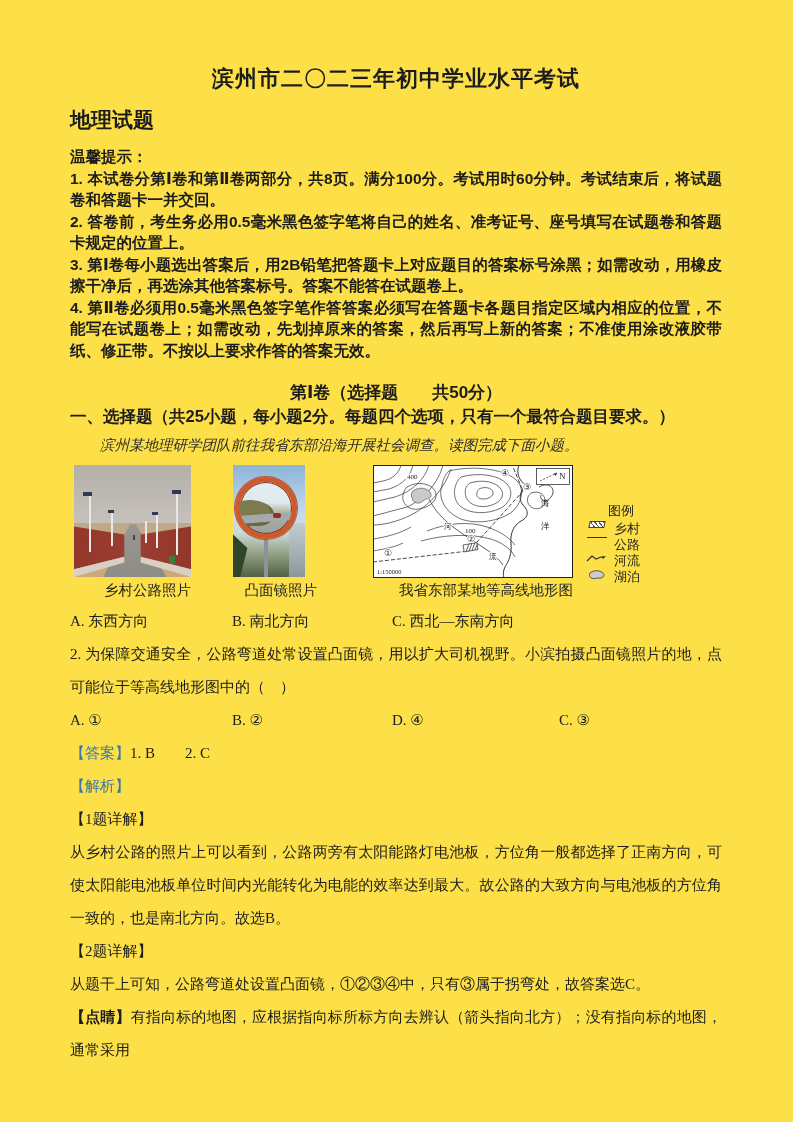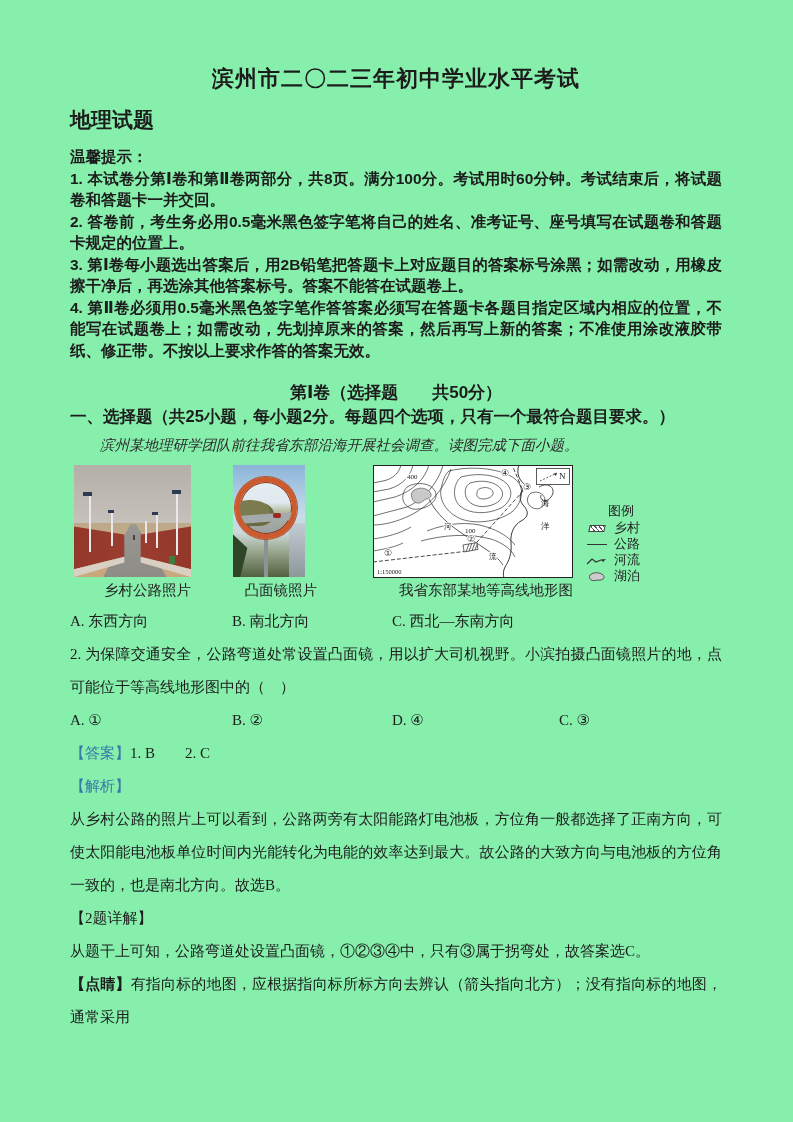--- a/index.html
+++ b/index.html
@@ -2,21 +2,21 @@
 <html><head>
 <meta charset="utf-8">
 <style>
   * { margin: 0; padding: 0; box-sizing: border-box; }
   html, body { background: #ffffff; }
   .page {
     position: relative;
     width: 793px;
     height: 1122px;
     margin: 0 auto;
-    background: #86efac;
+    background: #fde047;
     color: #1c1c1c;
     font-family: "Liberation Serif", "DejaVu Serif", serif;
     overflow: hidden;
   }
   .content { position: absolute; left: 70px; top: 0; width: 652px; }
 
   .doc-title {
     margin-top: 64px;
     text-align: center;
     font-family: "Liberation Sans", "DejaVu Sans", sans-serif;
@@ -103,21 +103,21 @@
   .p2-hill { position: absolute; left: -6px; top: 34%; width: 40px; height: 26px; background: #7c7b4f;
              border-radius: 45% 70% 50% 40%; box-shadow: inset -4px -3px 0 #6a6a40; }
   .p2-roadline { position: absolute; left: 0; bottom: 22%; width: 100%; height: 16%;
                  background: #a4aaac; transform: rotate(-4deg); }
   .p2-car { position: absolute; right: 22%; bottom: 30%; width: 8px; height: 5px; border-radius: 2px; background: #9c2a20; }
 
   .map-wrap { position: absolute; left: 303px; top: 2px; width: 200px; height: 113px; }
   .legend { position: absolute; left: 516px; top: 40px; width: 120px;
             font-size: 13px; line-height: 16.5px; color: #222; }
   .legend-title { margin-left: 22px; margin-bottom: 1px; }
-  .legend-row { display: flex; align-items: center; gap: 6px; height: 16px; }
+  .legend-row { display: flex; align-items: flex-start; gap: 6px; height: 16px; }
   .legend-icon { width: 22px; display: flex; align-items: center; justify-content: center; }
   .li-village { width: 16px; height: 7px; border: 0.5px solid #444;
     background: repeating-linear-gradient(45deg, #555 0 1px, #fff 1px 3px); transform: skewX(-12deg); }
   .li-road { width: 20px; height: 0; border-top: 1.4px solid #333; }
 
   
   .qa { font-size: 15px; line-height: 33px; }
   .qa .stem { text-align: justify; }
   .options { display: grid; grid-template-columns: 162px 160px 167px auto; }
   .blue { color: #3779aa; }
@@ -292,20 +292,21 @@
         <span>C. ③</span>
       </div>
 
       <div class="ansline">
         <span class="blue">【答案】</span>
         <span>1. B　　2. C</span>
       </div>
 
       <div class="blue">【解析】</div>
 
+      <div>【1题详解】</div>
       <div class="para">从乡村公路的照片上可以看到，公路两旁有太阳能路灯电池板，方位角一般都选择了正南方向，可使太阳能电池板单位时间内光能转化为电能的效率达到最大。故公路的大致方向与电池板的方位角一致的，也是南北方向。故选B。</div>
 
       <div>【2题详解】</div>
       <div class="para">从题干上可知，公路弯道处设置凸面镜，①②③④中，只有③属于拐弯处，故答案选C。</div>
 
       <div class="para">
         <span class="lbl-bold">【点睛】</span><span>有指向标的地图，应根据指向标所标方向去辨认（箭头指向北方）；没有指向标的地图，通常采用</span>
       </div>
     </div>
 

